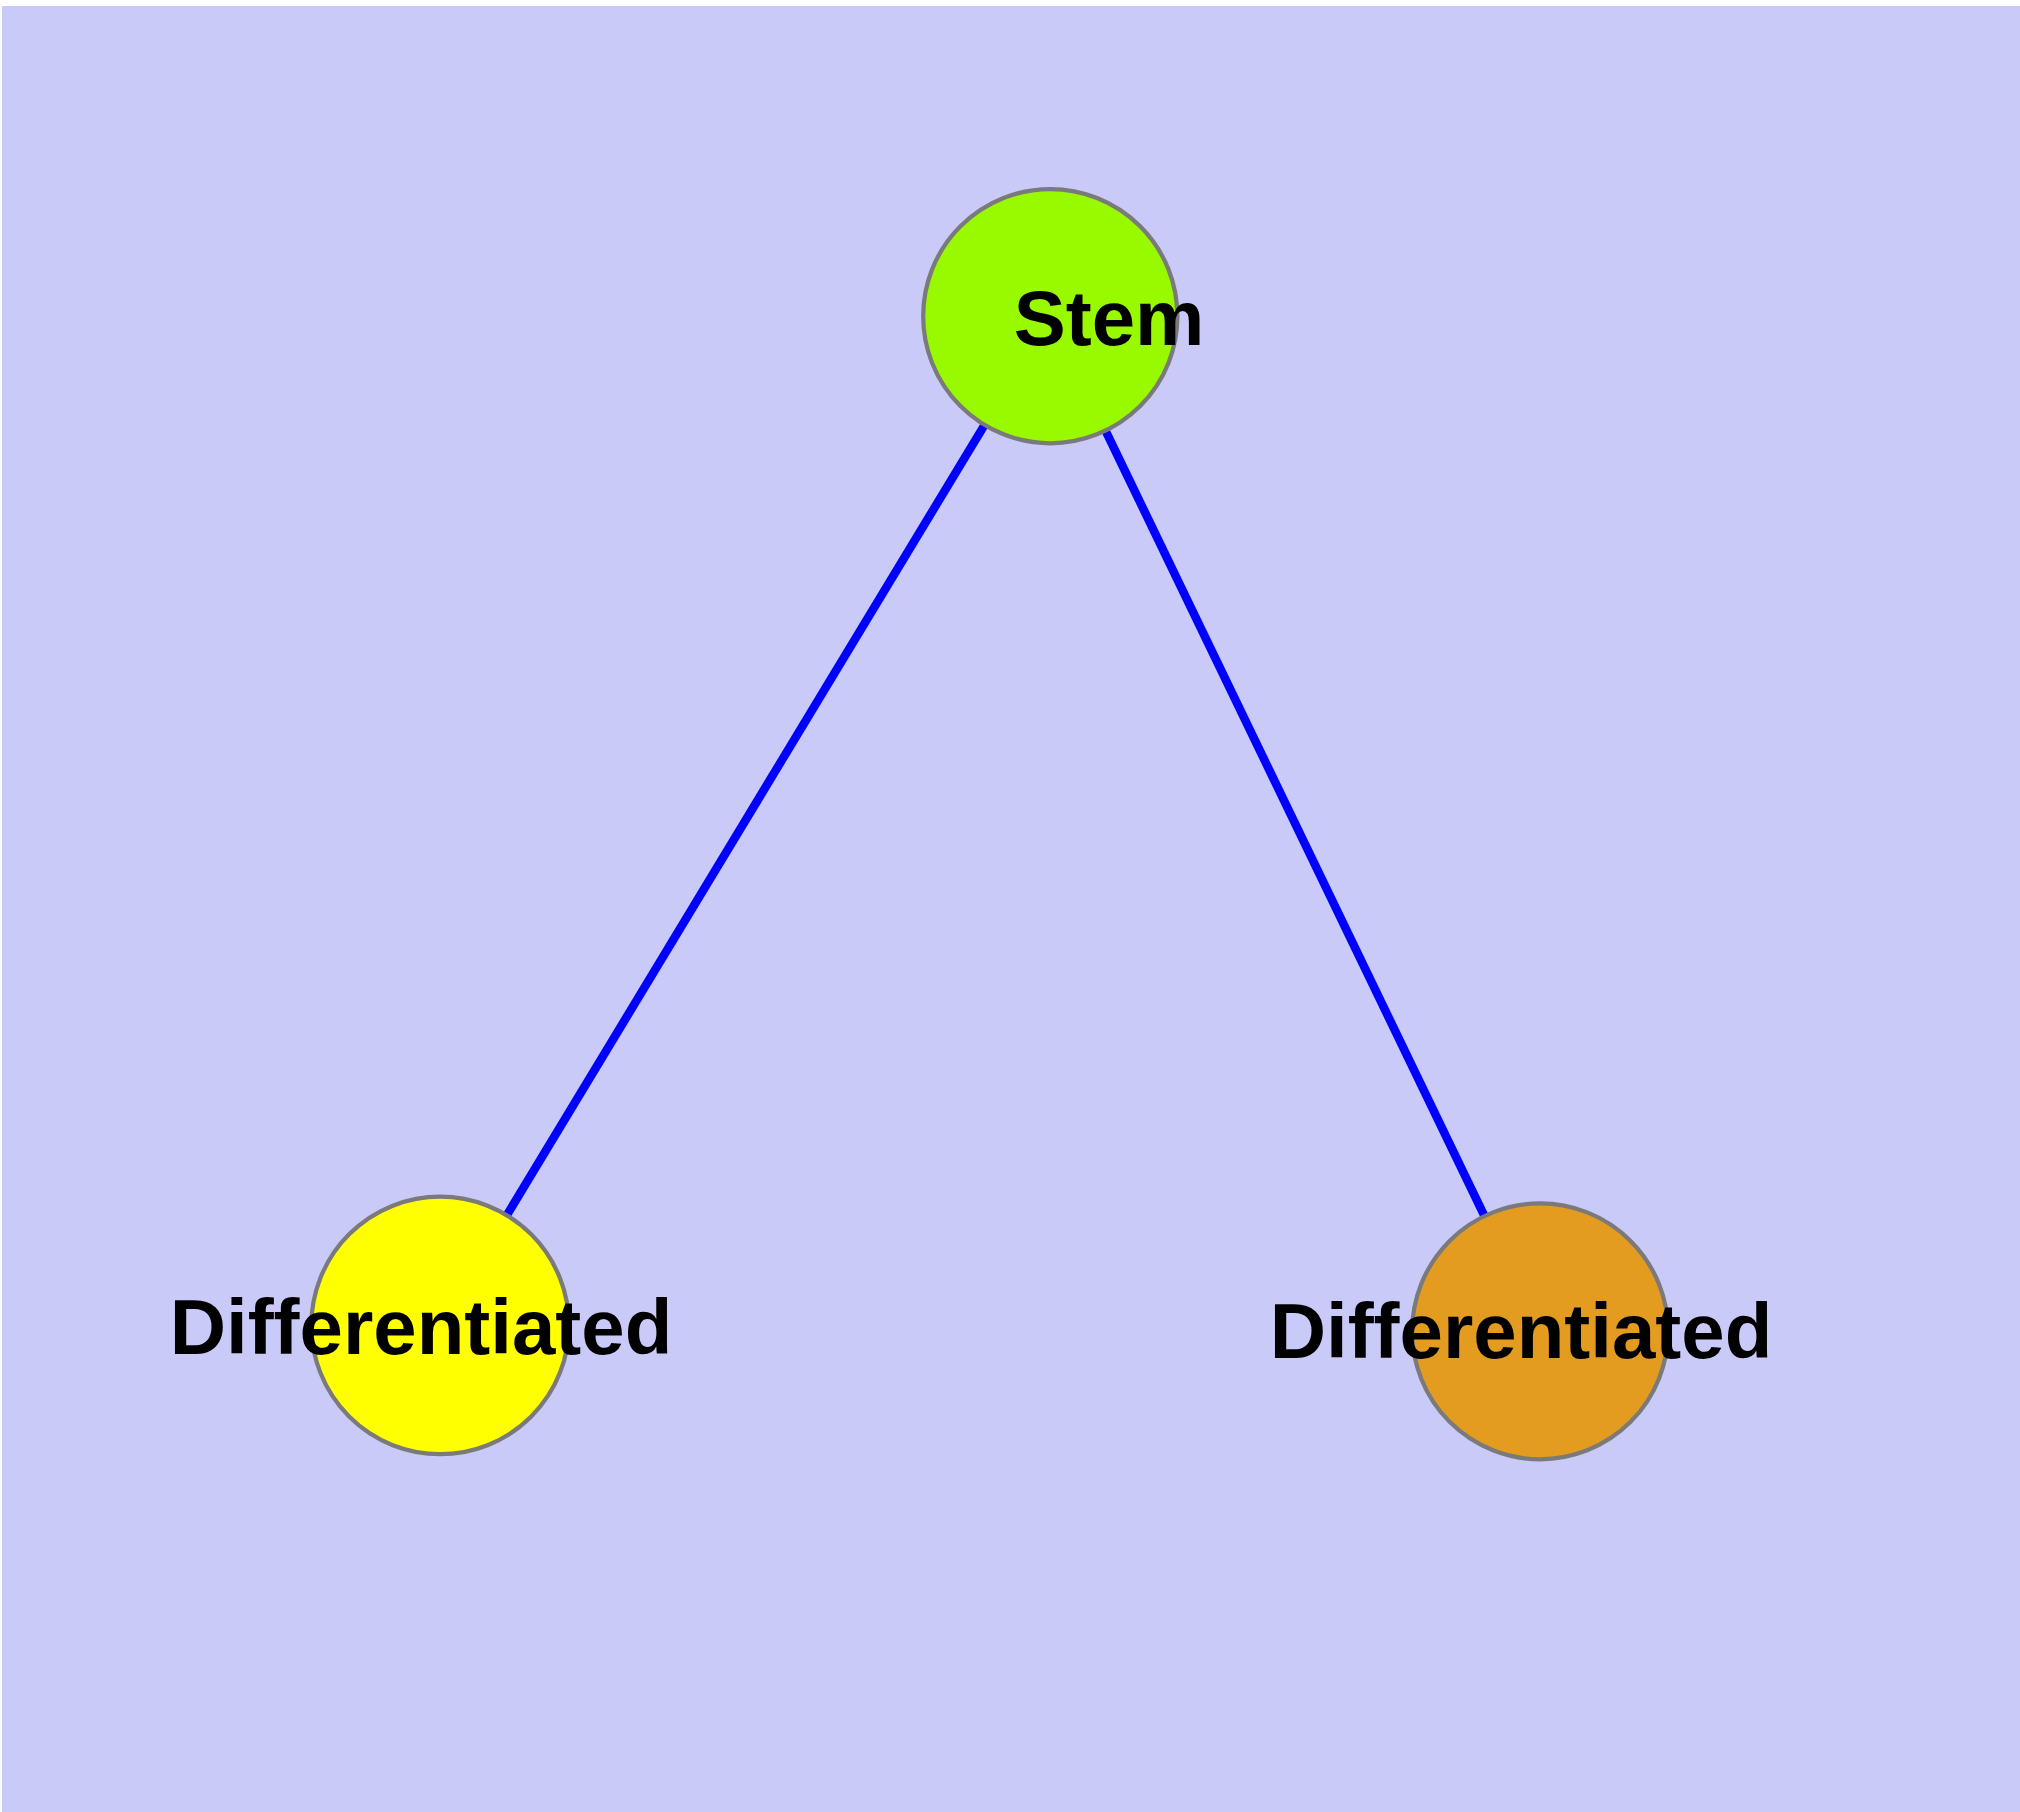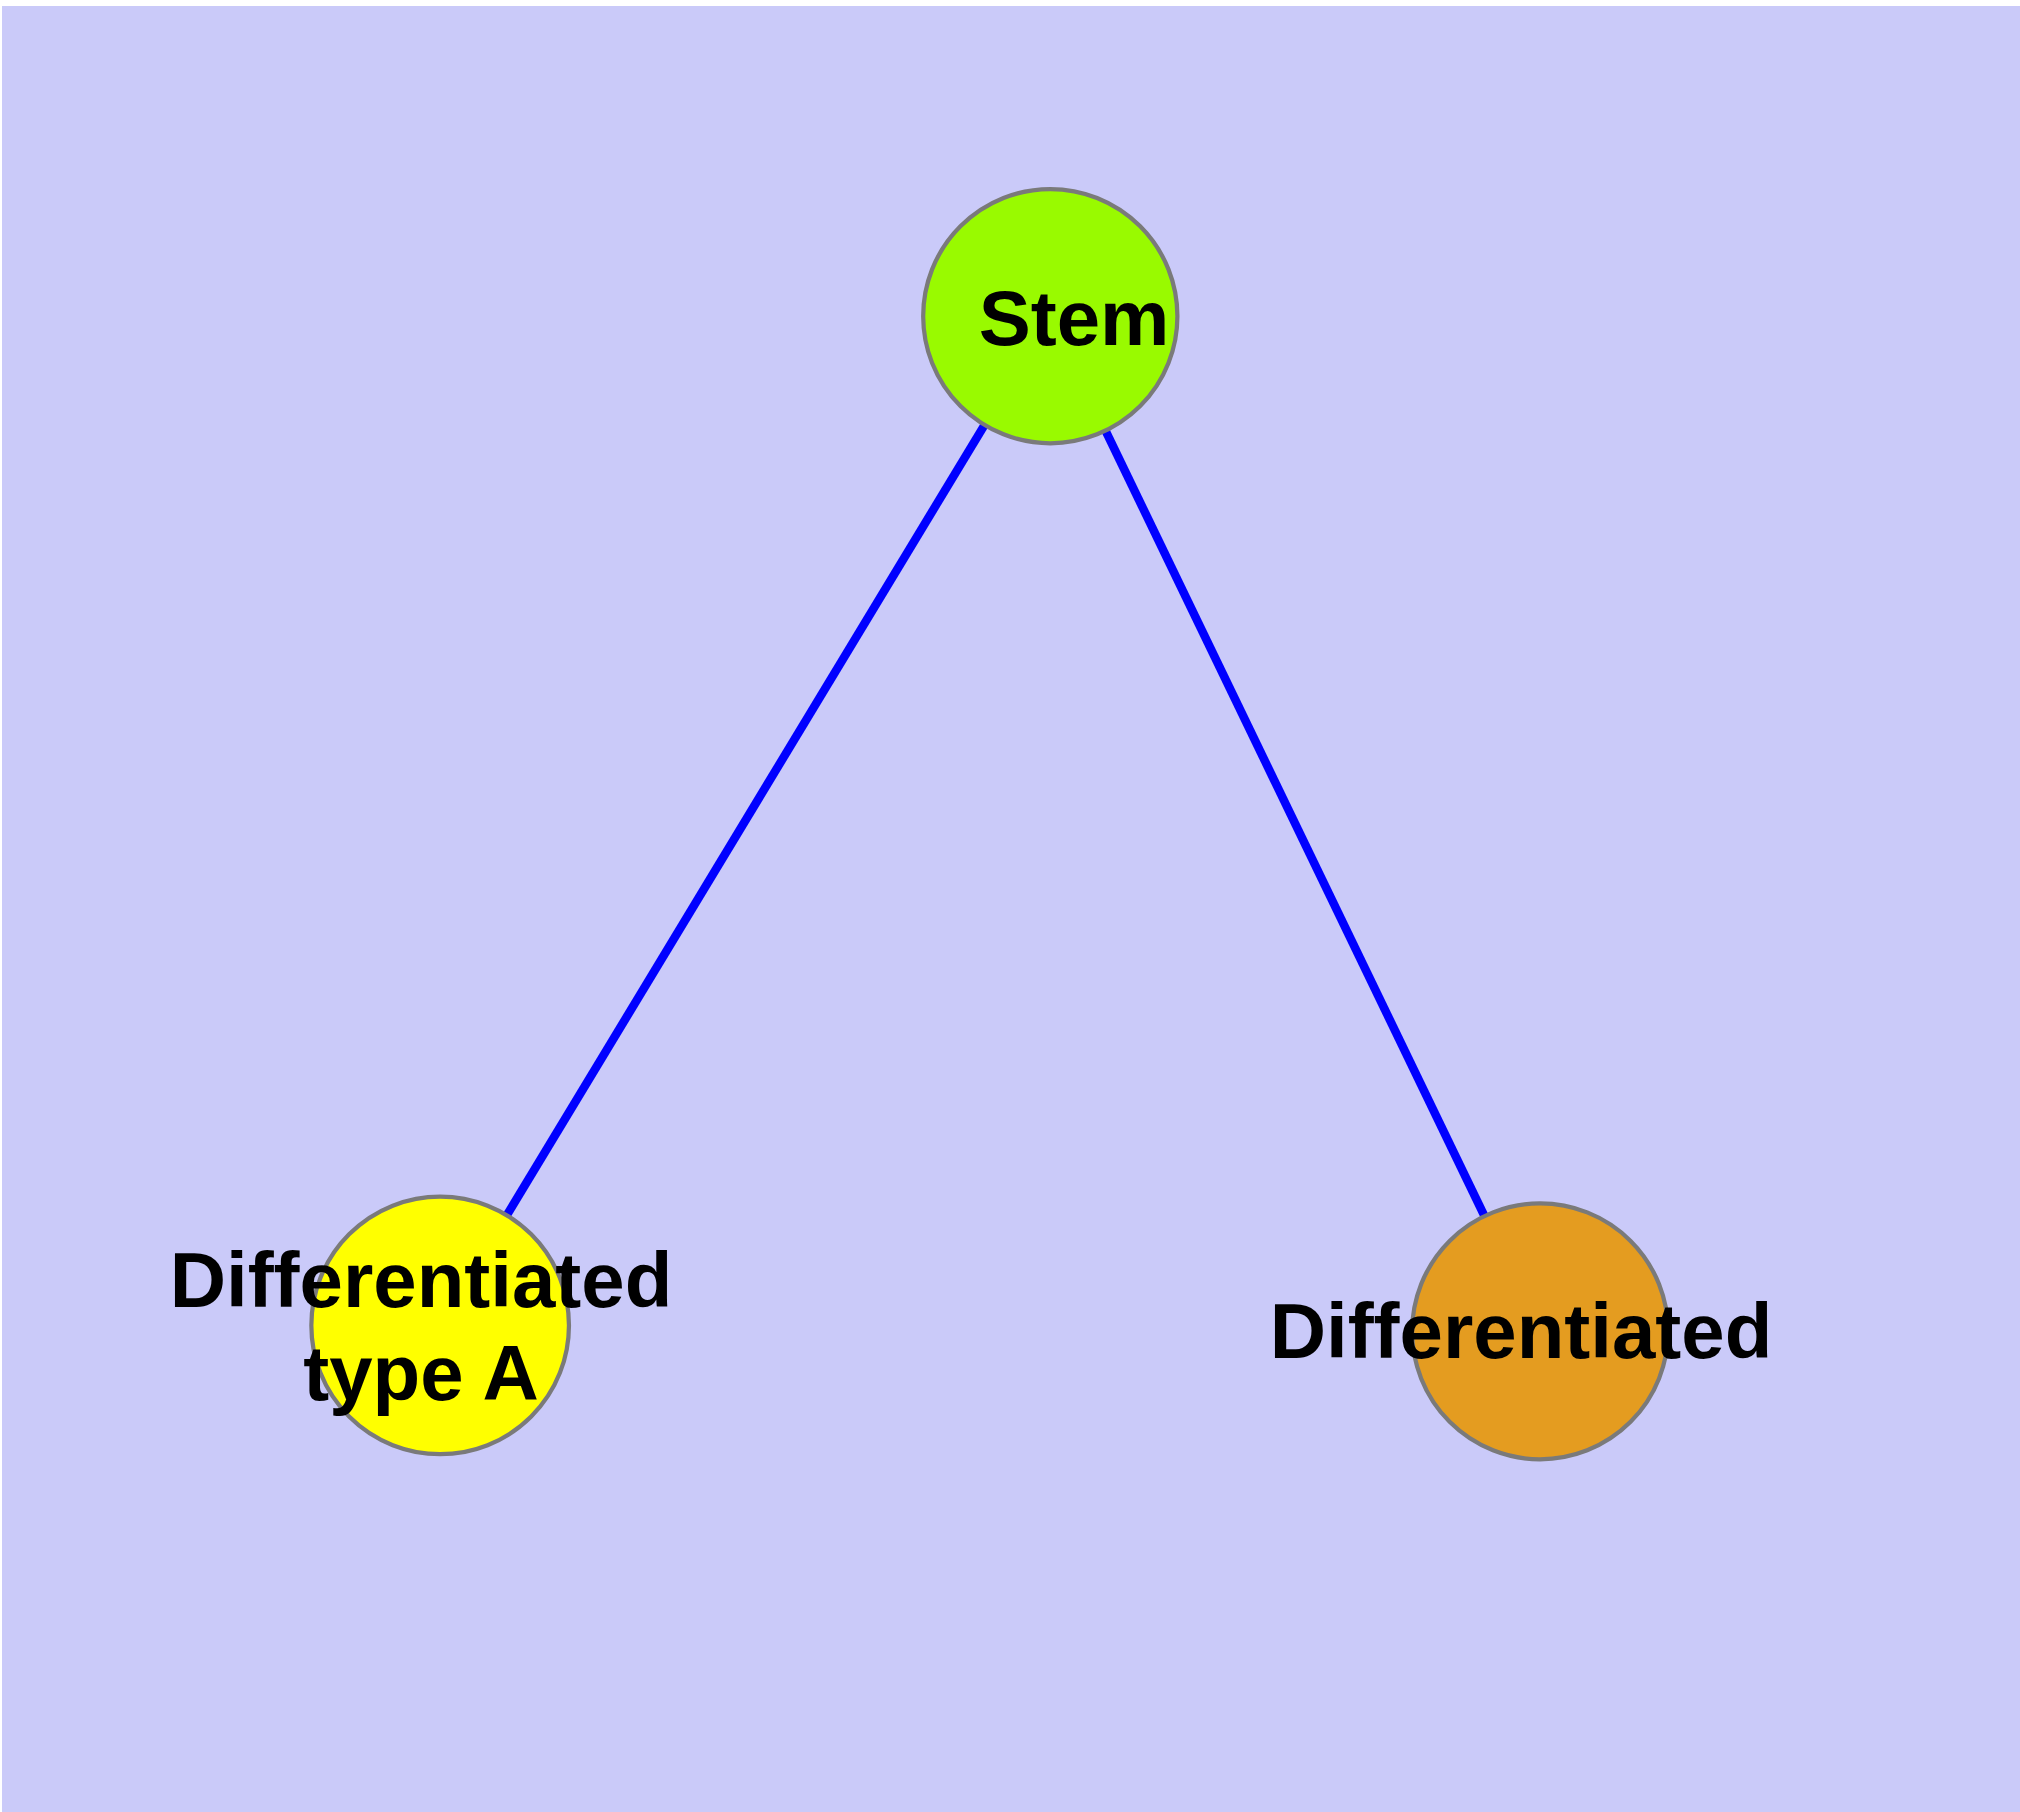--- a/index.html
+++ b/index.html
@@ -53,25 +53,24 @@
 
   <svg class="graph" viewBox="0 0 2373 2130">
     <line class="edge" x1="1237" y1="366" x2="517" y2="1557" stroke="#0000ff"></line>
     <line class="edge" x1="1237" y1="366" x2="1815" y2="1564" stroke="#0000ff"></line>
 
     <circle class="node" cx="1237" cy="366" r="150" fill="#99fa00"></circle>
     <circle class="node" cx="517" cy="1557" r="152" fill="#ffff00"></circle>
     <circle class="node" cx="1815" cy="1564" r="151" fill="#e49c20"></circle>
   </svg>
 
-  <div class="label" style="left: 1072px; top: 312px;">Stem</div>
+  <div class="label" style="left: 1107px; top: 312px;">Stem</div>
 
   <div class="label" style="left: 419px; top: 1321px;">
     <div>Differentiated</div>
-    <div>type A</div>
   </div>
 
   <div class="label" style="left: 1519px; top: 1325px;">
     <div>Differentiated</div>
   </div>
 
 </div>
 
 
 </body></html>

